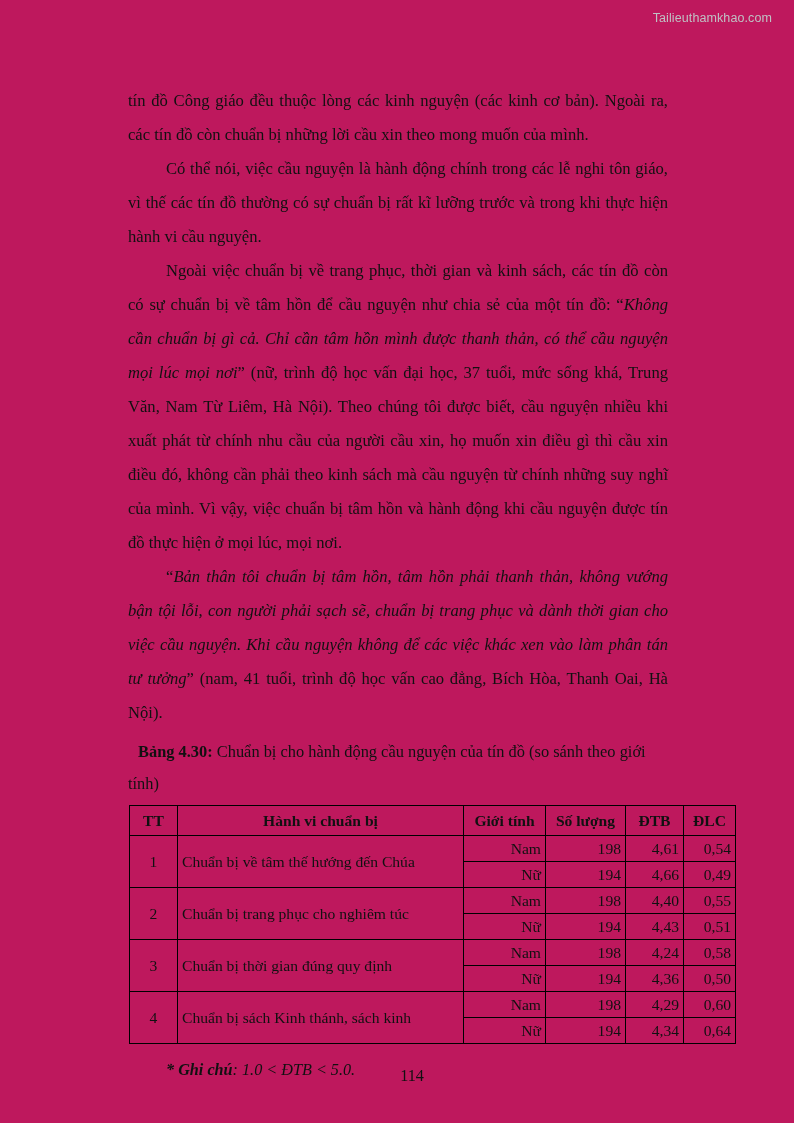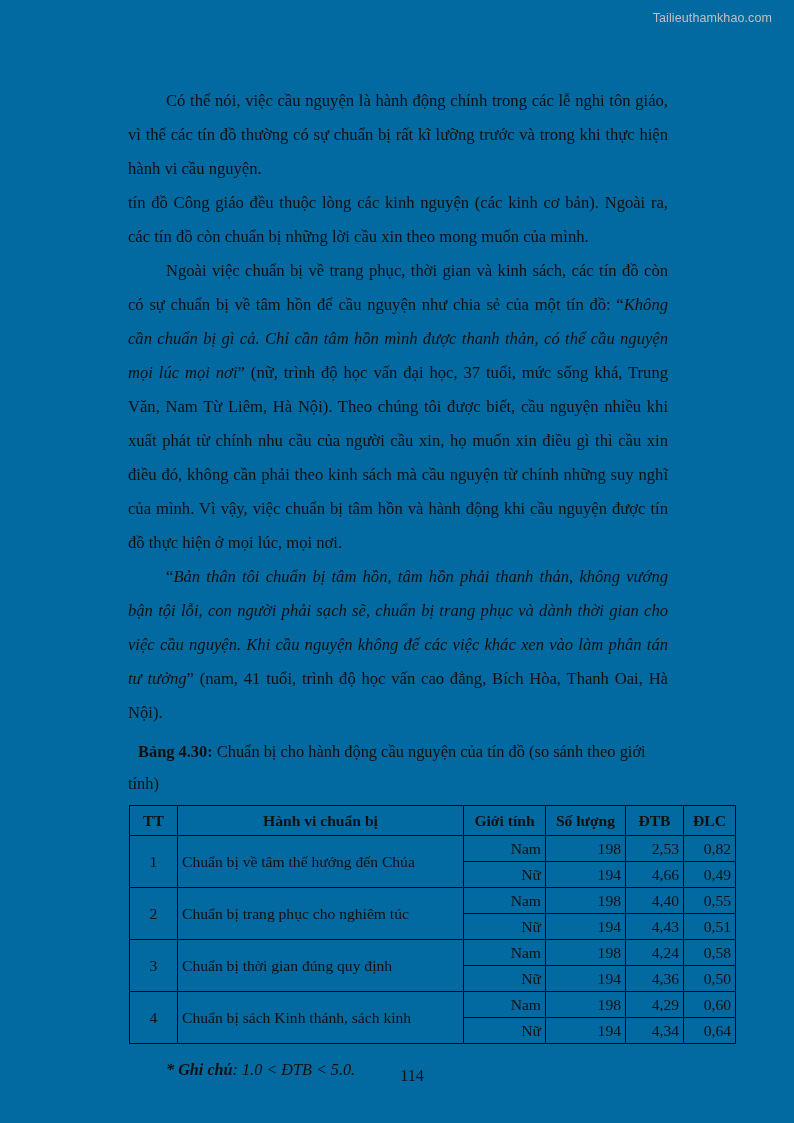--- a/index.html
+++ b/index.html
@@ -11,21 +11,21 @@
     width: 794px;
     height: 1123px;
     position: relative;
     font-family: "Liberation Serif", "DejaVu Serif", serif;
     color: #111111;
     overflow: hidden;
   }
   .page {
     position: absolute;
     inset: 0;
-    background: #0369a1;
+    background: #be185d;
   }
   .watermark {
     position: absolute;
     top: 11px;
     right: 22px;
     font-family: "Liberation Sans", sans-serif;
     font-size: 12.5px;
     letter-spacing: 0.1px;
     color: #c0c0c4;
     user-select: none;
@@ -108,23 +108,23 @@
 </style>
 </head>
 <body>
 
 <div class="page">
 
   <div class="watermark">Tailieuthamkhao.com</div>
 
   <div class="content">
 
+    <p class="body-par">tín đồ Công giáo đều thuộc lòng các kinh nguyện (các kinh cơ bản). Ngoài ra, các tín đồ còn chuẩn bị những lời cầu xin theo mong muốn của mình.</p>
+
     <p class="body-par indent">Có thể nói, việc cầu nguyện là hành động chính trong các lễ nghi tôn giáo, vì thế các tín đồ thường có sự chuẩn bị rất kĩ lưỡng trước và trong khi thực hiện hành vi cầu nguyện.</p>
-
-    <p class="body-par">tín đồ Công giáo đều thuộc lòng các kinh nguyện (các kinh cơ bản). Ngoài ra, các tín đồ còn chuẩn bị những lời cầu xin theo mong muốn của mình.</p>
 
     <p class="body-par indent"><span>Ngoài việc chuẩn bị về trang phục, thời gian và kinh sách, các tín đồ còn có sự chuẩn bị về tâm hồn để cầu nguyện như chia sẻ của một tín đồ: “</span><span class="it">Không cần chuẩn bị gì cả. Chỉ cần tâm hồn mình được thanh thản, có thể cầu nguyện mọi lúc mọi nơi</span><span>” (nữ, trình độ học vấn đại học, 37 tuổi, mức sống khá, Trung Văn, Nam Từ Liêm, Hà Nội). Theo chúng tôi được biết, cầu nguyện nhiều khi xuất phát từ chính nhu cầu của người cầu xin, họ muốn xin điều gì thì cầu xin điều đó, không cần phải theo kinh sách mà cầu nguyện từ chính những suy nghĩ của mình. Vì vậy, việc chuẩn bị tâm hồn và hành động khi cầu nguyện được tín đồ thực hiện ở mọi lúc, mọi nơi.</span></p>
 
 
     <p class="body-par indent"><span>“</span><span class="it">Bản thân tôi chuẩn bị tâm hồn, tâm hồn phải thanh thản, không vướng bận tội lỗi, con người phải sạch sẽ, chuẩn bị trang phục và dành thời gian cho việc cầu nguyện. Khi cầu nguyện không để các việc khác xen vào làm phân tán tư tưởng</span><span>” (nam, 41 tuổi, trình độ học vấn cao đẳng, Bích Hòa, Thanh Oai, Hà Nội).</span></p>
 
     <div class="caption"><span class="lbl">Bảng 4.30:</span><span> Chuẩn bị cho hành động cầu nguyện của tín đồ (so sánh theo giới tính)</span></div>
 
     <table class="data">
       <colgroup>
@@ -144,22 +144,22 @@
           <th>ĐTB</th>
           <th>ĐLC</th>
         </tr>
       </thead>
       <tbody>
         <tr>
           <td class="tt" rowspan="2">1</td>
           <td class="item" rowspan="2">Chuẩn bị về tâm thế hướng đến Chúa</td>
           <td class="sex">Nam</td>
           <td class="num">198</td>
-          <td class="num">2,53</td>
-          <td class="num">0,82</td>
+          <td class="num">4,61</td>
+          <td class="num">0,54</td>
         </tr>
         <tr>
           <td class="sex">Nữ</td>
           <td class="num">194</td>
           <td class="num">4,66</td>
           <td class="num">0,49</td>
         </tr>
 
         <tr>
           <td class="tt" rowspan="2">2</td>

